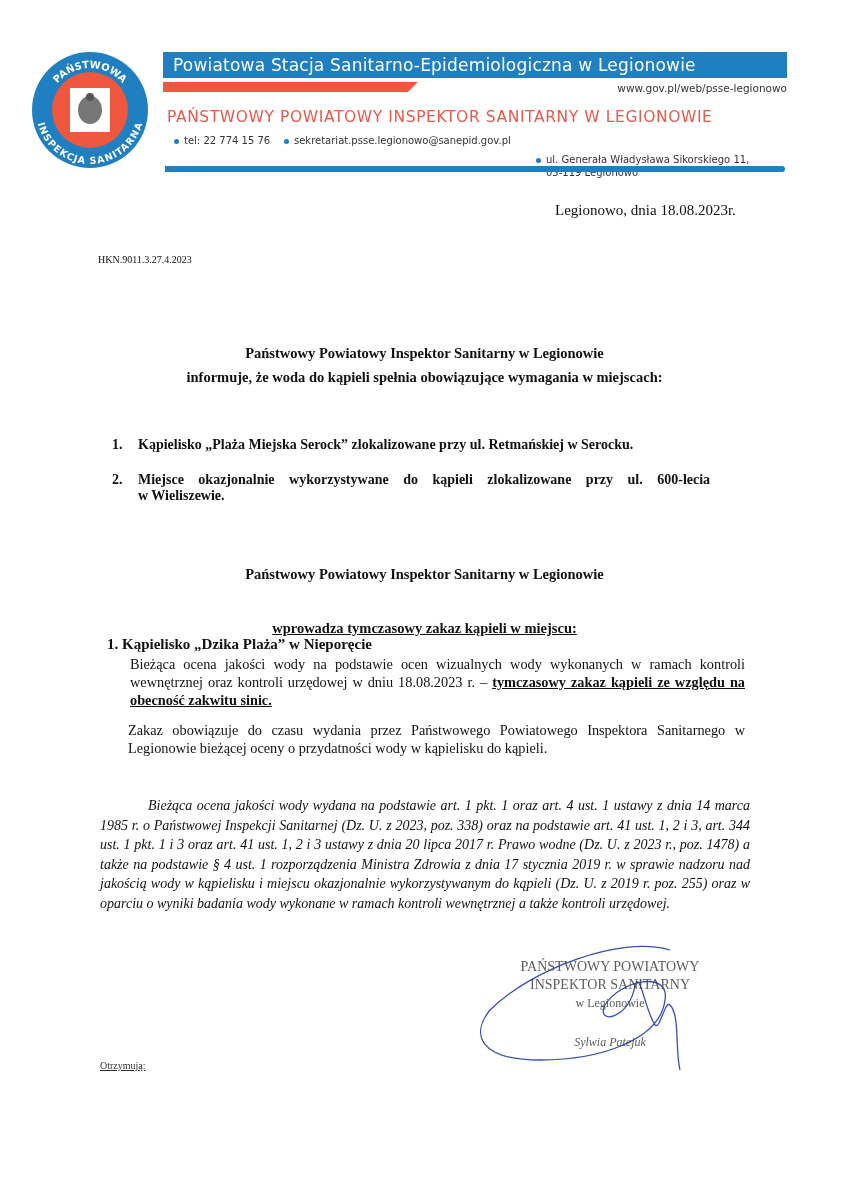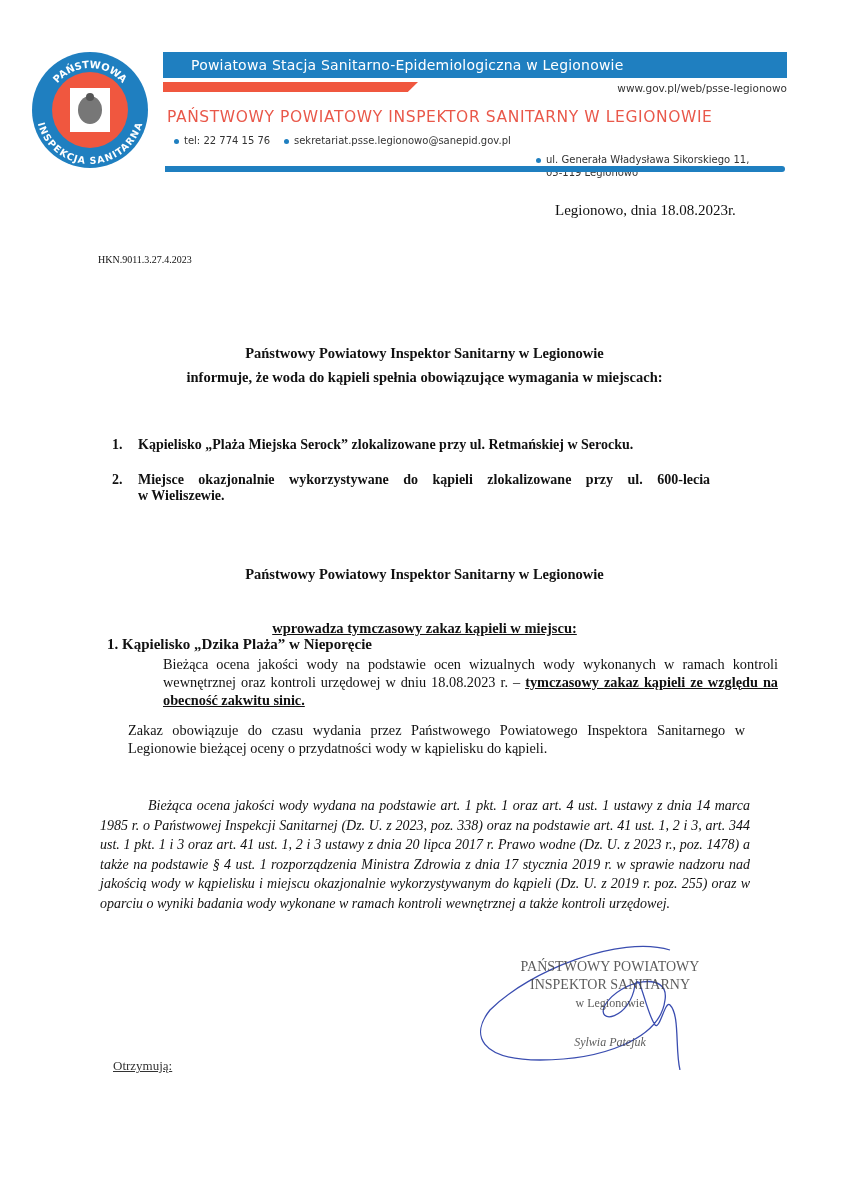--- a/index.html
+++ b/index.html
@@ -1,37 +1,37 @@
 <!DOCTYPE html>
 <html><head>
 <meta charset="utf-8">
 <style>
   html,body{margin:0;padding:0;background:#fff;}
   body{width:849px;height:1200px;position:relative;overflow:hidden;font-family:"Liberation Serif",serif;color:#111;}
   .abs{position:absolute;}
   
   .logo{left:30px;top:50px;width:120px;height:120px;}
-  .banner{left:163px;top:52px;width:624px;height:26px;background:#1f7fc0;color:#fff;font-family:"DejaVu Sans",sans-serif;font-size:14px;line-height:26px;padding-left:28px;box-sizing:border-box;letter-spacing:0.2px;}
+  .banner{left:163px;top:52px;width:624px;height:26px;background:#1f7fc0;color:#fff;font-family:"DejaVu Sans",sans-serif;font-size:17px;line-height:26px;padding-left:10px;box-sizing:border-box;letter-spacing:0.2px;}
   .redbar{left:163px;top:82px;width:255px;height:10px;background:#f0573f;clip-path:polygon(0 0,100% 0,96% 100%,0 100%);}
   .www{right:62px;top:82px;font-family:"DejaVu Sans",sans-serif;font-size:10.5px;color:#333;}
   .inspector{left:167px;top:108px;font-family:"DejaVu Sans",sans-serif;font-size:15.5px;color:#e9584a;letter-spacing:0.6px;}
   .contact{top:135px;font-family:"DejaVu Sans",sans-serif;font-size:10px;color:#333;}
   .contact .dot{display:inline-block;width:5px;height:5px;border-radius:50%;background:#1f7fc0;margin-right:5px;vertical-align:middle;}
   .bluebar{left:165px;top:166px;width:620px;height:6px;background:#1f7fc0;border-radius:0 3px 3px 0;}
   
   .date{left:555px;top:202px;font-size:15px;}
   .ref{left:98px;top:254px;font-size:10px;}
   .center{left:0;width:849px;text-align:center;font-weight:bold;font-size:14.5px;}
   .list1{left:112px;font-size:14px;font-weight:bold;}
   .num{display:inline-block;width:26px;}
   .u{text-decoration:underline;}
   .para{font-size:14.3px;line-height:18px;text-align:justify;}
   .ital{font-style:italic;font-size:14px;line-height:19.5px;text-align:justify;}
   .stamp{color:#404040;font-size:14px;text-align:center;line-height:18px;opacity:0.85;}
-  .recip{left:100px;top:1061px;font-size:13px;line-height:9.6px;color:#333;margin-left:13px;}
+  .recip{left:100px;top:1061px;font-size:10px;line-height:9.6px;color:#333;}
   .recip ol{margin:0;padding-left:22px;}
 </style>
 </head>
 <body>
 
 <div class="abs logo">
   <svg width="120" height="120" viewBox="0 0 120 120">
     <defs>
       <path id="arcTop" d="M 18 60 A 42 42 0 0 1 102 60"></path>
       <path id="arcBot" d="M 14 60 A 46 46 0 0 0 106 60"></path>
@@ -76,21 +76,21 @@
 </div>
 <div class="abs list1" style="top:472px;width:660px;">
   <span class="num">2.</span><span style="word-spacing:11px;">Miejsce okazjonalnie wykorzystywane do kąpieli zlokalizowane przy ul. 600-lecia</span><br>
   <span style="padding-left:26px;">w Wieliszewie.</span>
 </div>
 
 <div class="abs center" style="top:566px;">Państwowy Powiatowy Inspektor Sanitarny  w Legionowie</div>
 <div class="abs center u" style="top:620px;">wprowadza tymczasowy zakaz kąpieli w miejscu:</div>
 
 <div class="abs" style="left:107px;top:636px;font-size:15px;font-weight:bold;">1. Kąpielisko „Dzika Plaża” w Nieporęcie</div>
-<div class="abs para" style="left:130px;top:655px;width:615px;margin-left:33px;">
+<div class="abs para" style="left:130px;top:655px;width:615px;">
   <span>Bieżąca ocena jakości wody na podstawie ocen wizualnych wody wykonanych w ramach kontroli wewnętrznej oraz kontroli urzędowej w dniu 18.08.2023 r. – </span><b class="u">tymczasowy zakaz kąpieli ze względu na obecność zakwitu sinic.</b>
 </div>
 <div class="abs para" style="left:128px;top:710px;width:617px;margin-top:11px;">Zakaz obowiązuje do czasu wydania przez Państwowego Powiatowego Inspektora Sanitarnego w Legionowie bieżącej oceny o przydatności wody w kąpielisku do kąpieli.</div>
 
 <div class="abs ital" style="left:100px;top:796px;width:650px;text-indent:48px;">Bieżąca ocena jakości wody wydana na podstawie art. 1 pkt. 1 oraz art. 4 ust. 1 ustawy z dnia 14 marca 1985 r. o Państwowej Inspekcji Sanitarnej (Dz. U. z 2023, poz. 338) oraz na podstawie art. 41 ust. 1, 2 i 3, art. 344 ust. 1 pkt. 1 i 3 oraz art. 41 ust. 1, 2 i 3 ustawy z dnia 20 lipca 2017 r. Prawo wodne (Dz. U. z 2023 r., poz. 1478) a także na podstawie § 4 ust. 1 rozporządzenia Ministra Zdrowia z dnia 17 stycznia 2019 r. w sprawie nadzoru nad jakością wody w kąpielisku i miejscu okazjonalnie wykorzystywanym do kąpieli (Dz. U. z 2019 r. poz. 255) oraz w oparciu o wyniki badania wody wykonane w ramach kontroli wewnętrznej a także kontroli urzędowej.</div>
 
 <div class="abs" style="left:470px;top:930px;width:270px;height:140px;">
   <svg class="abs" style="left:0;top:0;" width="270" height="140" viewBox="0 0 270 140">
     <path d="M200 20 C150 5, 60 40, 20 80 C0 105, 10 130, 70 130 C130 130, 190 110, 195 70 C200 40, 150 50, 135 75 C125 95, 160 90, 165 55 C170 40, 175 80, 185 95 C190 100, 195 70, 200 75 C210 85, 205 120, 210 140" stroke="#3a4db0" stroke-width="1.3" fill="none"></path>
   </svg>

